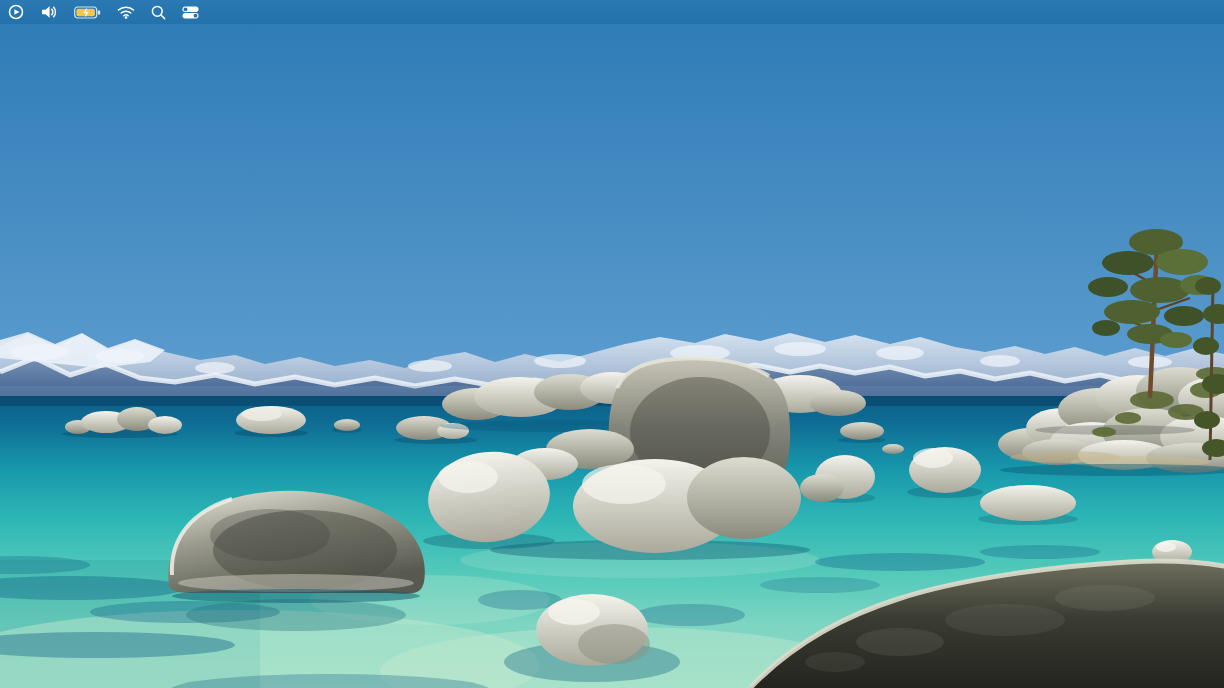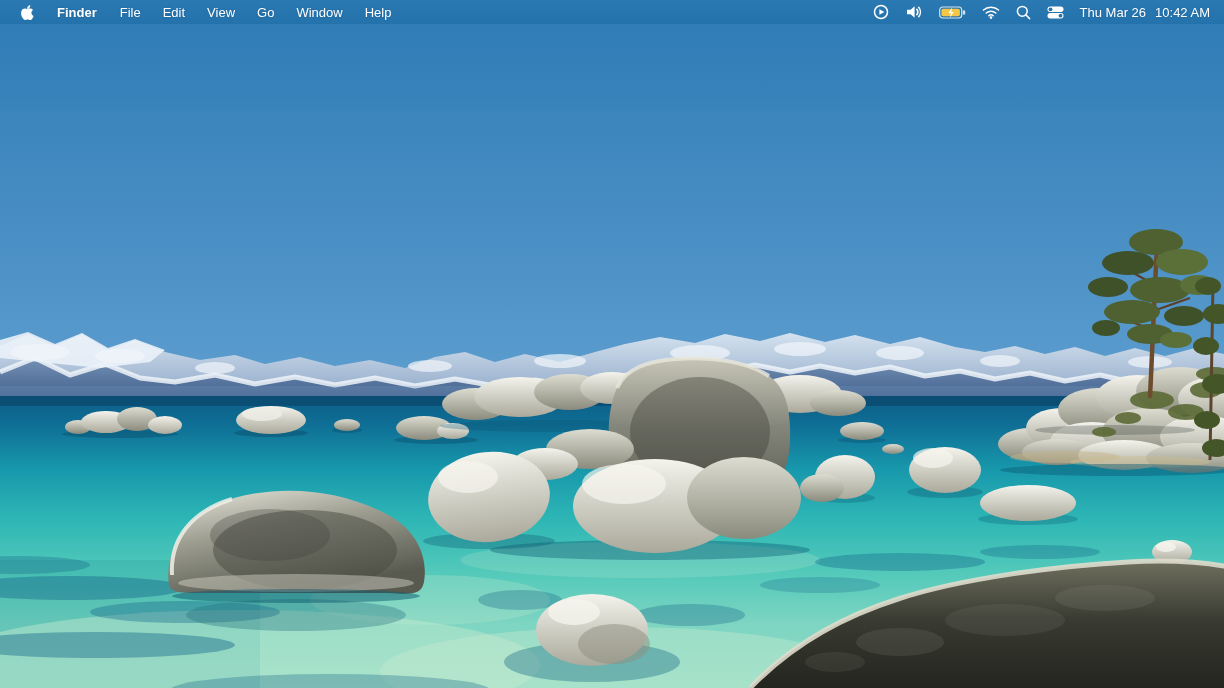--- a/index.html
+++ b/index.html
@@ -272,34 +272,20 @@
           <ellipse cx="900" cy="642" rx="44" ry="14" opacity="0.15"></ellipse>
           <ellipse cx="1005" cy="620" rx="60" ry="16" opacity="0.12"></ellipse>
           <ellipse cx="1105" cy="598" rx="50" ry="13" opacity="0.15"></ellipse>
           <ellipse cx="835" cy="662" rx="30" ry="10" opacity="0.12"></ellipse>
         </g>
       </g>
     </svg>
   </div>
 
   <div class="menubar">
-    <div class="mb-left">
-      <div class="apple-btn">
-        <svg width="15" height="17" viewBox="0 0 17 19">
-          <path class="mfill" d="M12.9 10.1c0-2.2 1.8-3.3 1.9-3.3-1-1.5-2.6-1.7-3.2-1.8-1.4-.1-2.6.8-3.3.8-.7 0-1.7-.8-2.8-.8-1.5 0-2.8.8-3.6 2.1-1.5 2.6-.4 6.6 1.1 8.7.7 1.1 1.6 2.2 2.7 2.2 1.1 0 1.5-.7 2.9-.7 1.3 0 1.7.7 2.9.7 1.2 0 2-1.1 2.7-2.1.8-1.2 1.2-2.4 1.2-2.5-.1 0-2.4-.9-2.5-3.3zM10.7 4.1c.6-.7 1-1.8.9-2.8-.9 0-2 .6-2.6 1.4-.6.6-1.1 1.7-.9 2.7 1 .1 2-.5 2.6-1.3z"></path>
-        </svg>
-      </div>
-      <div class="menu-item active-app">Finder</div>
-      <div class="menu-item">File</div>
-      <div class="menu-item">Edit</div>
-      <div class="menu-item">View</div>
-      <div class="menu-item">Go</div>
-      <div class="menu-item">Window</div>
-      <div class="menu-item">Help</div>
-    </div>
 
     <div class="mb-right">
       <div class="status-btn">
         <svg width="16" height="16" viewBox="0 0 16 16">
           <circle class="micon" cx="8" cy="8" r="6.5"></circle>
           <polygon class="mfill" points="6.4,5.2 11.4,8 6.4,10.8"></polygon>
         </svg>
       </div>
       <div class="status-btn">
         <svg width="18" height="14" viewBox="0 0 18 14">
@@ -330,20 +316,16 @@
         </svg>
       </div>
       <div class="status-btn">
         <svg width="17" height="13" viewBox="0 0 17 13">
           <rect x="0.5" y="0.6" width="16" height="5.4" rx="2.7" fill="#ffffff"></rect>
           <circle cx="3.5" cy="3.3" r="1.9" fill="#2674ad"></circle>
           <rect x="0.5" y="7" width="16" height="5.4" rx="2.7" fill="#ffffff"></rect>
           <circle cx="13.5" cy="9.7" r="1.9" fill="#2674ad"></circle>
         </svg>
       </div>
-      <div class="clock">
-        <span>Thu Mar 26</span>
-        <span>10:42 AM</span>
-      </div>
     </div>
   </div>
 
 </div>
 
 </body></html>

